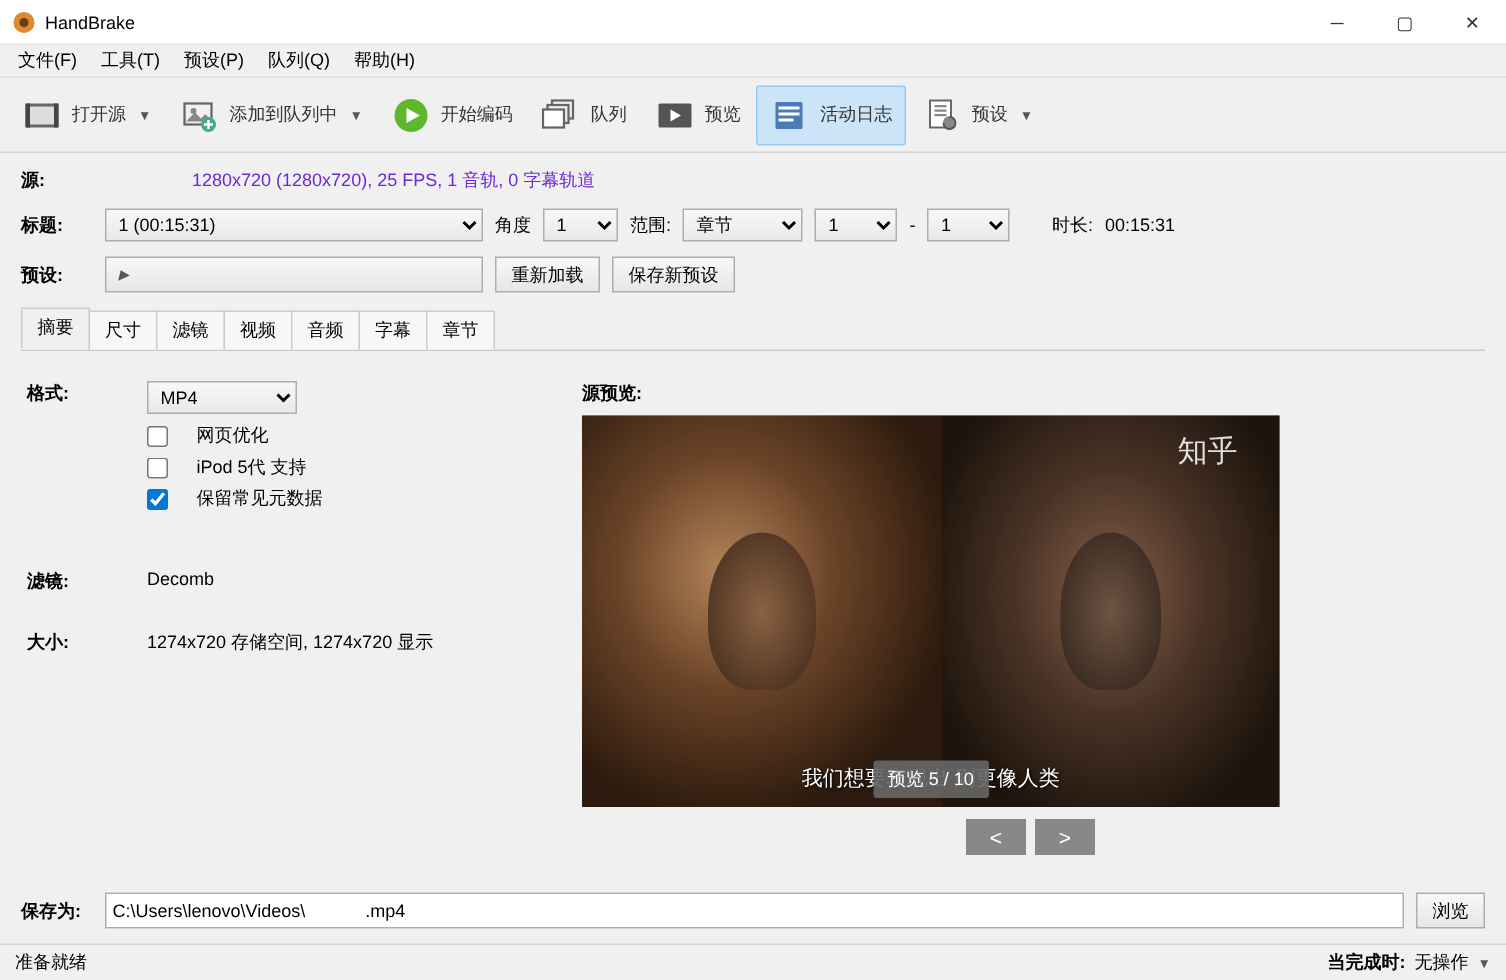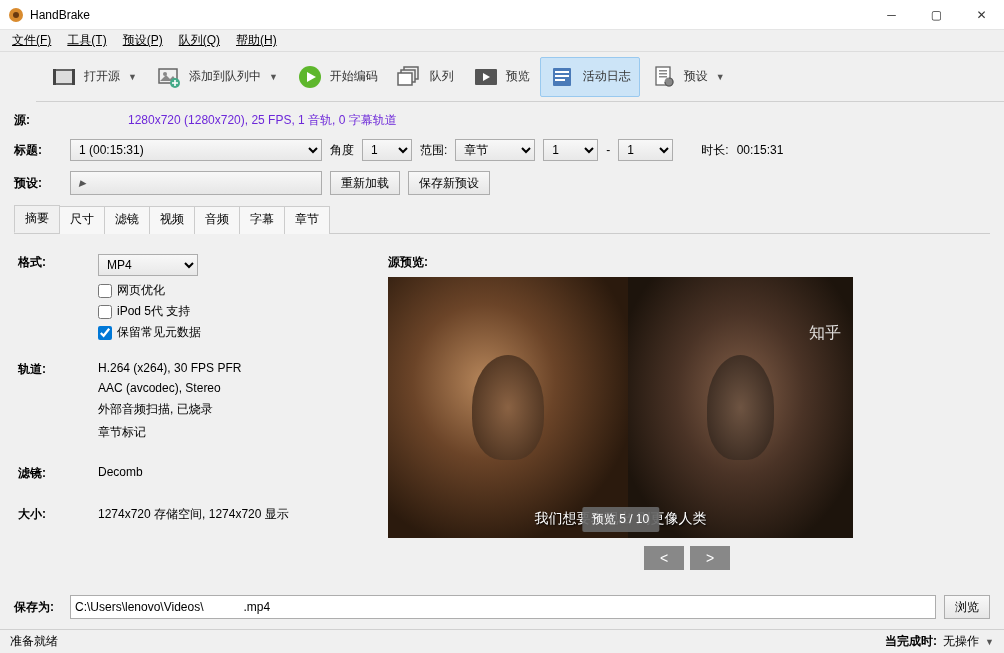--- a/index.html
+++ b/index.html
@@ -3,24 +3,24 @@
 <meta charset="utf-8">
 <style>
 * { box-sizing: border-box; margin: 0; padding: 0; font-family: "Microsoft YaHei", "Segoe UI", sans-serif; font-size: 12px; }
 body { background: #f0f0f0; width: 1004px; height: 653px; overflow: hidden; display: flex; flex-direction: column; }
 .titlebar { height: 30px; background: #fff; display: flex; align-items: center; padding: 0 0 0 8px; border-bottom: 1px solid #e5e5e5; }
 .titlebar .app-icon { width: 16px; height: 16px; margin-right: 6px; }
 .titlebar .title { flex: 1; color: #000000; }
 .win-controls { display: flex; }
 .win-controls div { width: 45px; height: 30px; display: flex; align-items: center; justify-content: center; color: #333; }
 
-.menubar { height: 22px; background: #f0f0f0; display: flex; align-items: center; padding: 0 4px; border-bottom: 1px solid #ddd; text-decoration: underline; }
+.menubar { height: 22px; background: #f0f0f0; display: flex; align-items: center; padding: 0 4px; border-bottom: 1px solid #ddd; }
 .menubar .menu-item { padding: 2px 8px; cursor: default; }
 
-.toolbar { height: 50px; background: #f0f0f0; display: flex; align-items: center; padding: 0 6px; border-bottom: 1px solid #d0d0d0; gap: 2px; margin-left: 36px; }
+.toolbar { height: 50px; background: #f0f0f0; display: flex; align-items: center; padding: 0 6px; border-bottom: 1px solid #d0d0d0; gap: 2px; }
 .tool-btn { display: flex; align-items: center; height: 40px; padding: 0 8px; border-radius: 2px; gap: 6px; }
 .tool-btn.active { background: #cce4f7; border: 1px solid #99c9ef; }
 .tool-btn .icon { width: 28px; height: 28px; display: flex; align-items: center; justify-content: center; }
 .tool-btn .label { color: #333; }
 .tool-btn .chev { font-size: 9px; color: #555; margin-left: 2px; }
 
 .content { flex: 1; background: #f0f0f0; padding: 10px 14px; display: flex; flex-direction: column; gap: 10px; }
 
 .row { display: flex; align-items: center; gap: 8px; }
 .label-col { width: 48px; color: #000; font-weight: bold; }
@@ -30,40 +30,40 @@
 select { background: linear-gradient(#f8f8f8,#e8e8e8); }
 .sel-title { width: 252px; }
 .sel-angle { width: 50px; }
 .sel-range-type { width: 80px; }
 .sel-range-num { width: 55px; }
 .preset-sel { display: inline-flex; align-items: center; background: linear-gradient(#f8f8f8,#e6e6e6); border: 1px solid #adadad; height: 24px; padding: 0 6px 0 8px; width: 252px; }
 .preset-sel span:first-child { flex:1; font-style: italic; }
 .preset-sel .tri { font-size: 9px; color: #555; }
 button.std { height: 24px; padding: 0 10px; background: linear-gradient(#f8f8f8,#e6e6e6); border: 1px solid #adadad; cursor: pointer; }
 
-.tabs { display: flex; border-bottom: 1px solid #ccc; margin-top: 0; }
+.tabs { display: flex; border-bottom: 1px solid #ccc; margin-top: 0; align-items: center; }
 .tab { padding: 4px 10px; border: 1px solid #ccc; border-bottom: none; background: #f7f7f7; margin-right: -1px; position: relative; top: 1px; }
 .tab.active { background: #f0f0f0; border-bottom: 1px solid #f0f0f0; top: 0; padding-bottom:5px; }
 
 .tab-body { display: flex; gap: 40px; padding: 10px 4px 0 4px; flex: 1; }
 .summary-left { width: 330px; }
 .summary-left .srow { display: flex; margin-bottom: 6px; }
 .summary-left .slabel { width: 80px; font-weight: bold; }
 .summary-left .sval { flex: 1; color: #000; }
-.cbx { display: flex; align-items: center; gap: 5px; margin-bottom: 4px; }
+.cbx { display: flex; align-items: center; gap: 19px; margin-bottom: 4px; }
 .cbx input { width: 14px; height: 14px; accent-color: #0078d7; }
 
 .preview { flex: 1; }
 .preview-label { font-weight: bold; margin-bottom: 6px; }
 .preview-img { width: 465px; height: 261px; background: linear-gradient(135deg,#3a2a1a,#1a1208); position: relative; overflow: hidden; }
 .chimp-left { position: absolute; left: 0; top: 0; width: 240px; height: 261px; background: radial-gradient(ellipse at 40% 40%, #b5855a 0%, #6b4428 35%, #2b1a0d 75%); }
 .chimp-left::after { content:''; position:absolute; left:35%; top:30%; width:30%; height:40%; background: radial-gradient(#8a6243,#3e2818); border-radius: 50% 50% 40% 40%; }
 .chimp-right { position: absolute; right: 0; top: 0; width: 225px; height: 261px; background: radial-gradient(ellipse at 50% 45%, #846049 0%, #4a3326 40%, #1d140c 80%); }
 .chimp-right::after { content:''; position:absolute; left:35%; top:30%; width:30%; height:40%; background: radial-gradient(#6e5442,#2e2119); border-radius: 50% 50% 40% 40%; }
-.watermark { position: absolute; right: 12px; top: 10px; color: #fff; font-size: 16px; opacity: 0.85; margin-top: 36px; }
+.watermark { position: absolute; right: 28px; top: 10px; color: #fff; font-size: 20px; opacity: 0.85; }
 .subtitle-overlay { position: absolute; bottom: 10px; left: 0; right: 0; text-align: center; color: #fff; font-size: 14px; text-shadow: 1px 1px 2px #000; }
 .overlay-btn { position: absolute; bottom: 6px; left: 50%; transform: translateX(-50%); background: rgba(102,102,102,.92); color: #fff; padding: 4px 10px; border-radius: 2px; font-size: 12px; }
 .nav-btns { display: flex; justify-content: center; gap: 6px; margin-top: 8px; }
 .nav-btns button { width: 40px; height: 24px; background: #888; color: #fff; border: none; font-size: 14px; }
 
 .saveas-row { margin-top: auto; padding-top: 10px; }
 .saveas-row input { flex: 1; height: 24px; }
 
 .statusbar { height: 24px; background: #f0f0f0; border-top: 1px solid #d0d0d0; display: flex; align-items: center; padding: 0 10px; color: #000; }
 .statusbar .right { margin-left: auto; display: flex; gap: 6px; align-items: center; }
@@ -231,29 +231,20 @@
               <input type="checkbox" style="">
               <span>iPod 5代 支持</span>
             </label>
           <label class="cbx">
               <input type="checkbox" checked="" style="">
               <span>保留常见元数据</span>
             </label>
         </div>
       </div>
       <div style="height:10px"></div>
-      <div class="srow">
-        <div class="slabel">轨道:</div>
-        <div class="sval">
-          <div>H.264 (x264), 30 FPS PFR</div>
-          <div style="margin-top:6px">AAC (avcodec), Stereo</div>
-          <div style="margin-top:6px">外部音频扫描, 已烧录</div>
-          <div style="margin-top:6px">章节标记</div>
-        </div>
-      </div>
       <div style="height:18px"></div>
       <div class="srow">
         <div class="slabel">滤镜:</div>
         <div class="sval">Decomb</div>
       </div>
       <div style="height:18px"></div>
       <div class="srow">
         <div class="slabel">大小:</div>
         <div class="sval">1274x720 存储空间, 1274x720 显示</div>
       </div>

